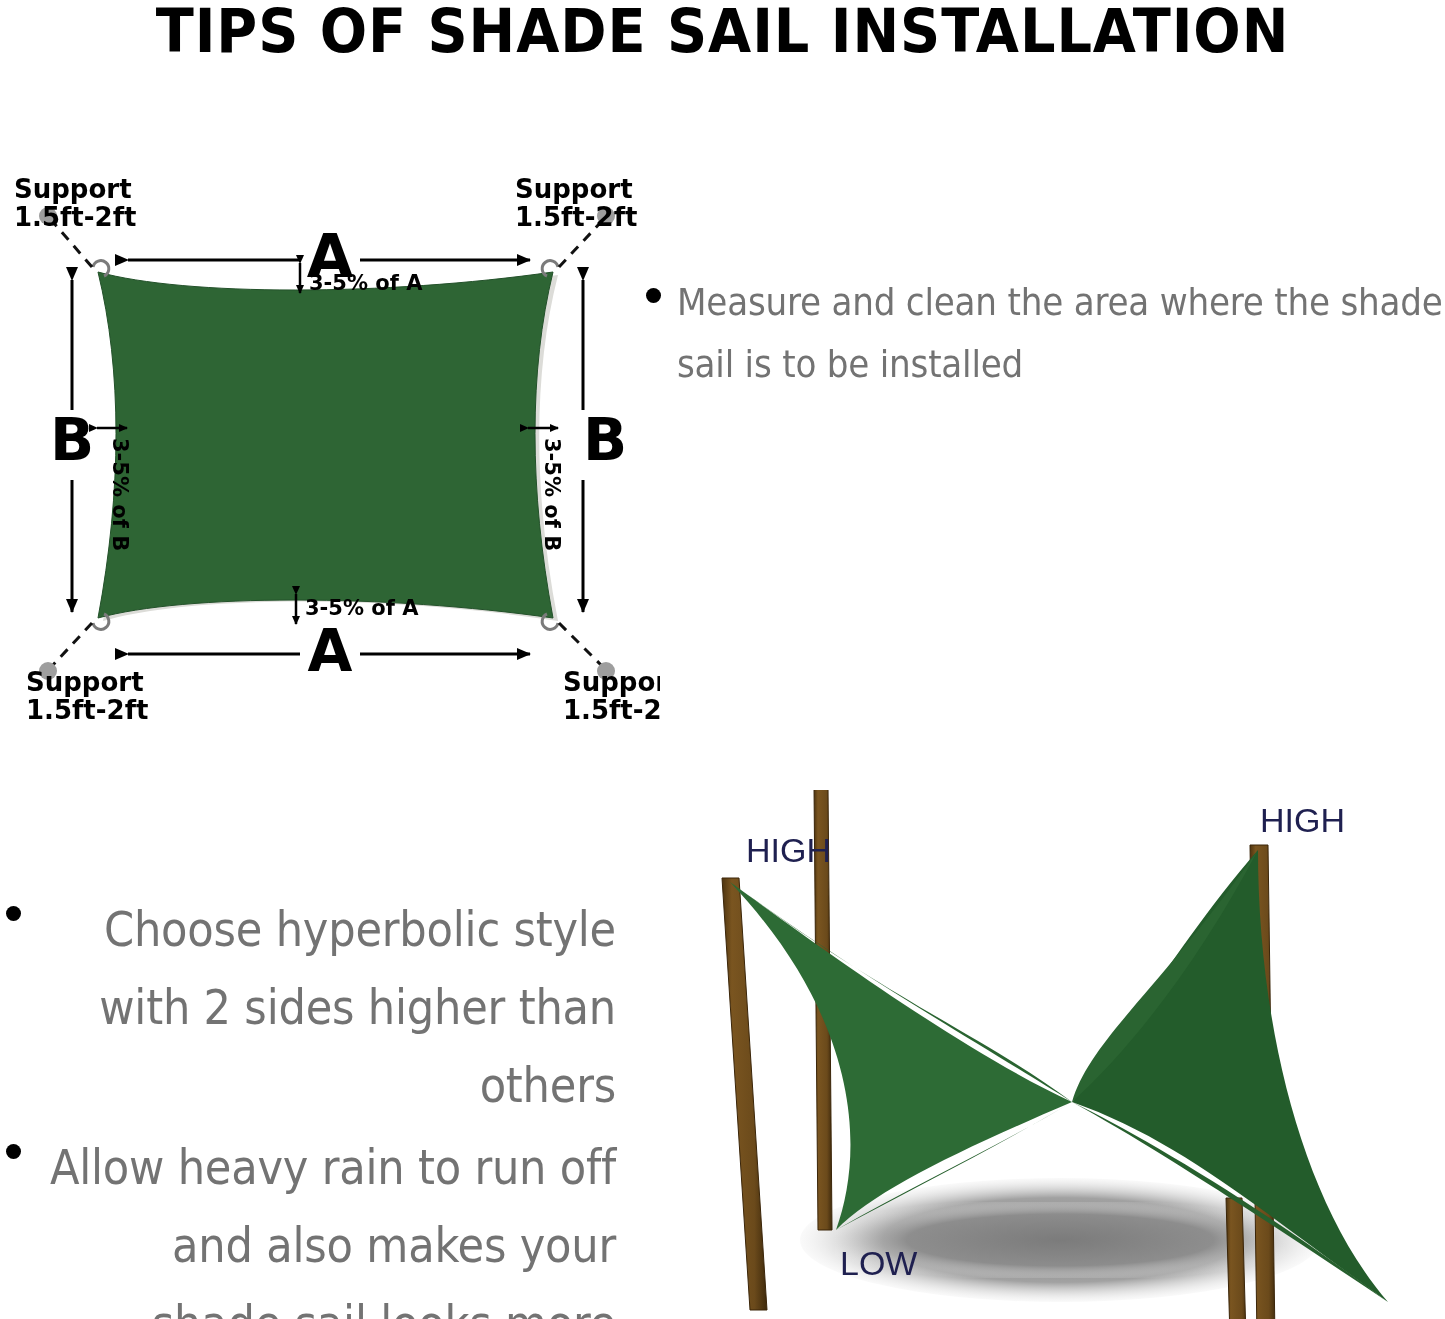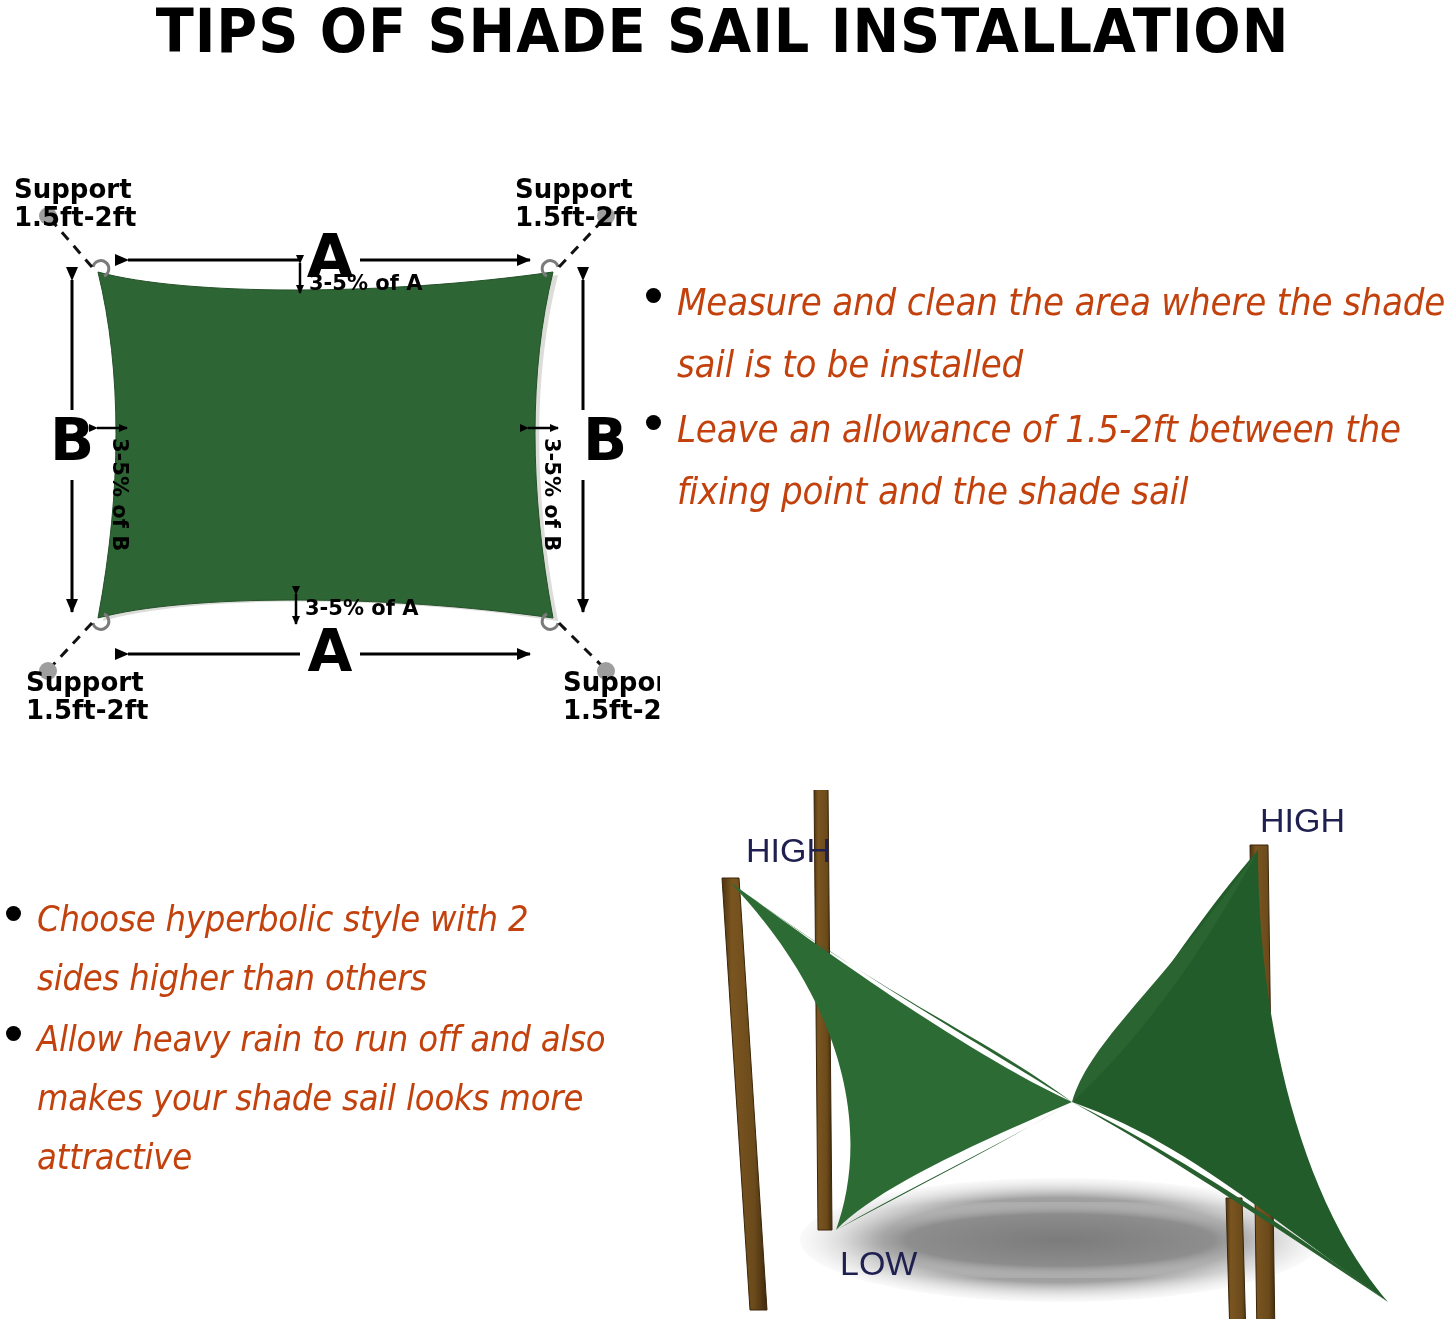--- a/index.html
+++ b/index.html
@@ -33,29 +33,28 @@
   .bullet-dot{
     flex:0 0 auto;
     width:15px;height:15px;border-radius:50%;
     background:#000;
     margin-top:16px;margin-right:16px;
   }
   .bullet-text{
     font-size:38px;
     line-height:1.62;
     letter-spacing:-0.2px;
-    color:#c2410c;
+    color:#737373;
     font-family:"DejaVu Sans Condensed","Liberation Sans",sans-serif;
     font-stretch:condensed;
-    font-style:italic;
   }
   #tips-list-right{left:646px;top:272px;width:800px;}
   #tips-list-right .bullet-row{margin-bottom:4px;}
   #tips-list-left{left:6px;top:890px;width:610px;}
-  #tips-list-left .bullet-text{font-size:36px;line-height:1.63;}
+  #tips-list-left .bullet-text{font-size:48px;line-height:1.63;text-align:right;}
   #tips-list-left .bullet-row{margin-bottom:3px;}
 
   
   .dim-label{font-family:"DejaVu Sans","Liberation Sans",sans-serif;font-weight:700;}
 </style>
 </head>
 <body>
 
 <div id="page-title">TIPS OF SHADE SAIL INSTALLATION</div>
 
@@ -170,24 +169,20 @@
   <g>
     <text x="563" y="531" font-size="26" font-family="DejaVu Sans, Liberation Sans, sans-serif" font-weight="600" fill="#000">Support</text>
     <text x="563" y="559" font-size="26" font-family="DejaVu Sans, Liberation Sans, sans-serif" font-weight="600" fill="#000">1.5ft-2ft</text>
   </g>
 </svg>
 
 <div class="bullet-list" id="tips-list-right">
   <div class="bullet-row">
     <span class="bullet-dot"></span>
     <span class="bullet-text">Measure and clean the area where the shade sail is to be installed</span>
-  </div>
-  <div class="bullet-row">
-    <span class="bullet-dot"></span>
-    <span class="bullet-text">Leave an allowance of 1.5-2ft between the fixing point and the shade sail</span>
   </div>
 </div>
 
 <div class="bullet-list" id="tips-list-left">
   <div class="bullet-row">
     <span class="bullet-dot"></span>
     <span class="bullet-text">Choose hyperbolic style with 2 sides higher than others</span>
   </div>
   <div class="bullet-row">
     <span class="bullet-dot"></span>

